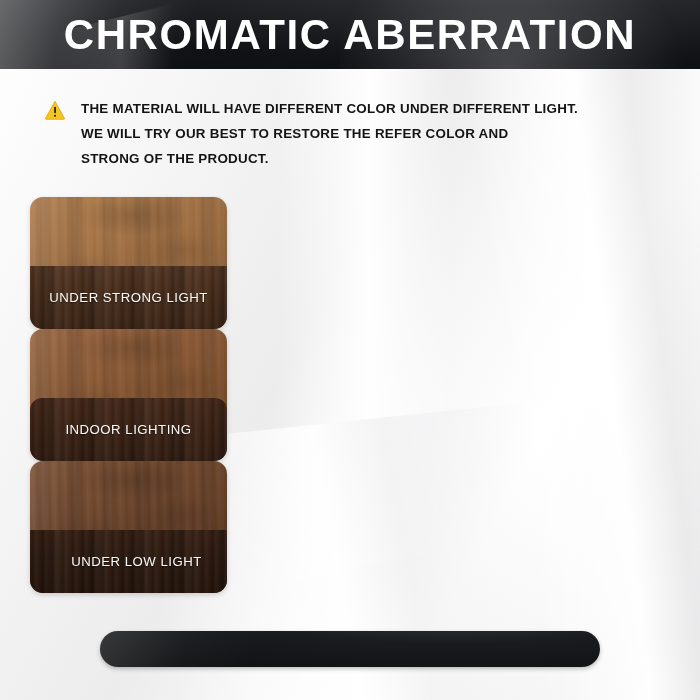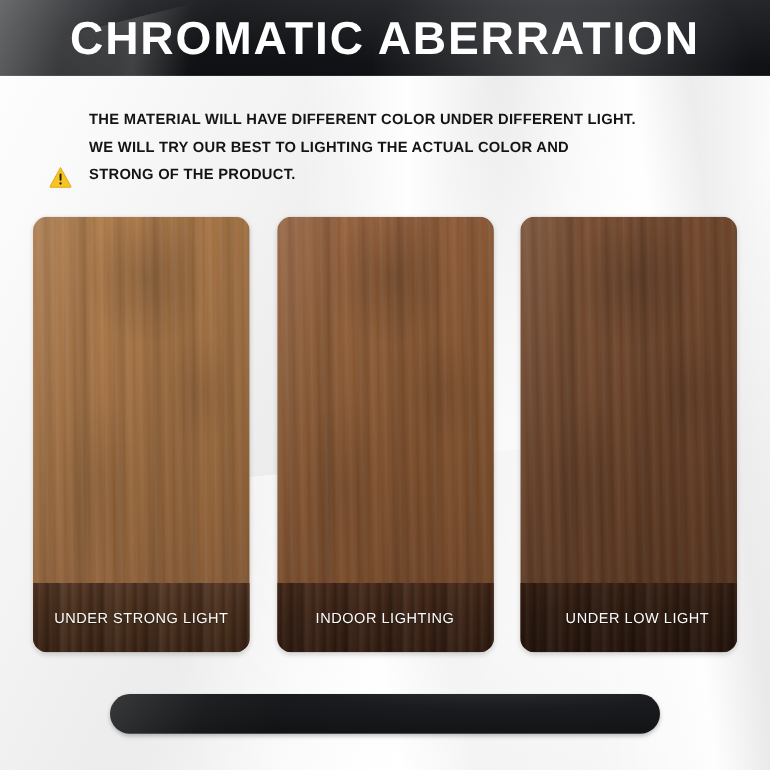--- a/index.html
+++ b/index.html
@@ -96,21 +96,21 @@
     letter-spacing: 1.6px;
     white-space: nowrap;
   }
 
   
   .notice {
     position: absolute;
     left: 44px; top: 96px;
     width: 600px;
     display: flex;
-    align-items: flex-end;
+    align-items: flex-start;
   }
   .warn-icon {
     flex: 0 0 auto;
     width: 22px; height: 20px;
     margin-top: 4px;
   }
   .notice-text {
     margin-left: 15px;
     color: #141414;
     font-size: 13.4px;
@@ -120,20 +120,21 @@
   }
   .notice-line { white-space: nowrap; }
 
   
   .swatches {
     position: absolute;
     left: 30px; top: 197px;
     width: 640px; height: 396px;
     display: flex;
     justify-content: space-between;
+    flex-direction: column;
   }
   .swatch {
     position: relative;
     width: 197px;
     height: 396px;
     border-radius: 13px;
     overflow: hidden;
     box-shadow: 0 2px 5px rgba(0,0,0,0.16);
   }
   .wood {
@@ -281,21 +282,21 @@
   <div class="notice">
     <span class="warn-icon">
       <svg viewBox="0 0 24 22" width="22" height="20" aria-hidden="true">
         <path d="M12 1.4 L22.4 20.2 Q23 21.2 21.8 21.2 L2.2 21.2 Q1 21.2 1.6 20.2 Z" fill="#f7c521" stroke="#d9a90c" stroke-width="0.9" stroke-linejoin="round"></path>
         <rect x="11.1" y="7.4" width="1.9" height="7.2" rx="0.9" fill="#1b1b1b"></rect>
         <circle cx="12.05" cy="17.4" r="1.15" fill="#1b1b1b"></circle>
       </svg>
     </span>
     <div class="notice-text">
       <div class="notice-line">THE MATERIAL WILL HAVE DIFFERENT COLOR UNDER DIFFERENT LIGHT.</div>
-      <div class="notice-line">WE WILL TRY OUR BEST TO LIGHTING THE ACTUAL COLOR AND</div>
+      <div class="notice-line">WE WILL TRY OUR BEST TO RESTORE THE REFER COLOR AND</div>
       <div class="notice-line">STRONG OF THE PRODUCT.</div>
     </div>
   </div>
 
   <div class="swatches">
 
     <div class="swatch">
       <div class="wood" style="background:linear-gradient(178deg,#b07b49 0%,#a87444 34%,#9c6a3d 68%,#90603a 100%);">
         <div class="grain"></div>
         <div class="grain2"></div>
@@ -308,21 +309,21 @@
       </div>
     </div>
 
     <div class="swatch">
       <div class="wood" style="background:linear-gradient(178deg,#96603a 0%,#8d5a33 34%,#82512d 68%,#764829 100%);">
         <div class="grain"></div>
         <div class="grain2"></div>
         <div class="cathedral"></div>
         <div class="sheen"></div>
       </div>
-      <div class="band" style="background:linear-gradient(180deg,#46291a 0%,#3d2416 40%,#331d12 100%);">
+      <div class="band" style="background:linear-gradient(180deg,#46291a 0%,#3d2416 40%,#331d12 100%);border-radius:12px;">
         <div class="band-fill"></div>
         <div class="band-label">INDOOR LIGHTING</div>
       </div>
     </div>
 
     <div class="swatch">
       <div class="wood" style="background:linear-gradient(178deg,#784b2e 0%,#6f452a 34%,#633c23 68%,#58351f 100%);">
         <div class="grain"></div>
         <div class="grain2"></div>
         <div class="cathedral"></div>

